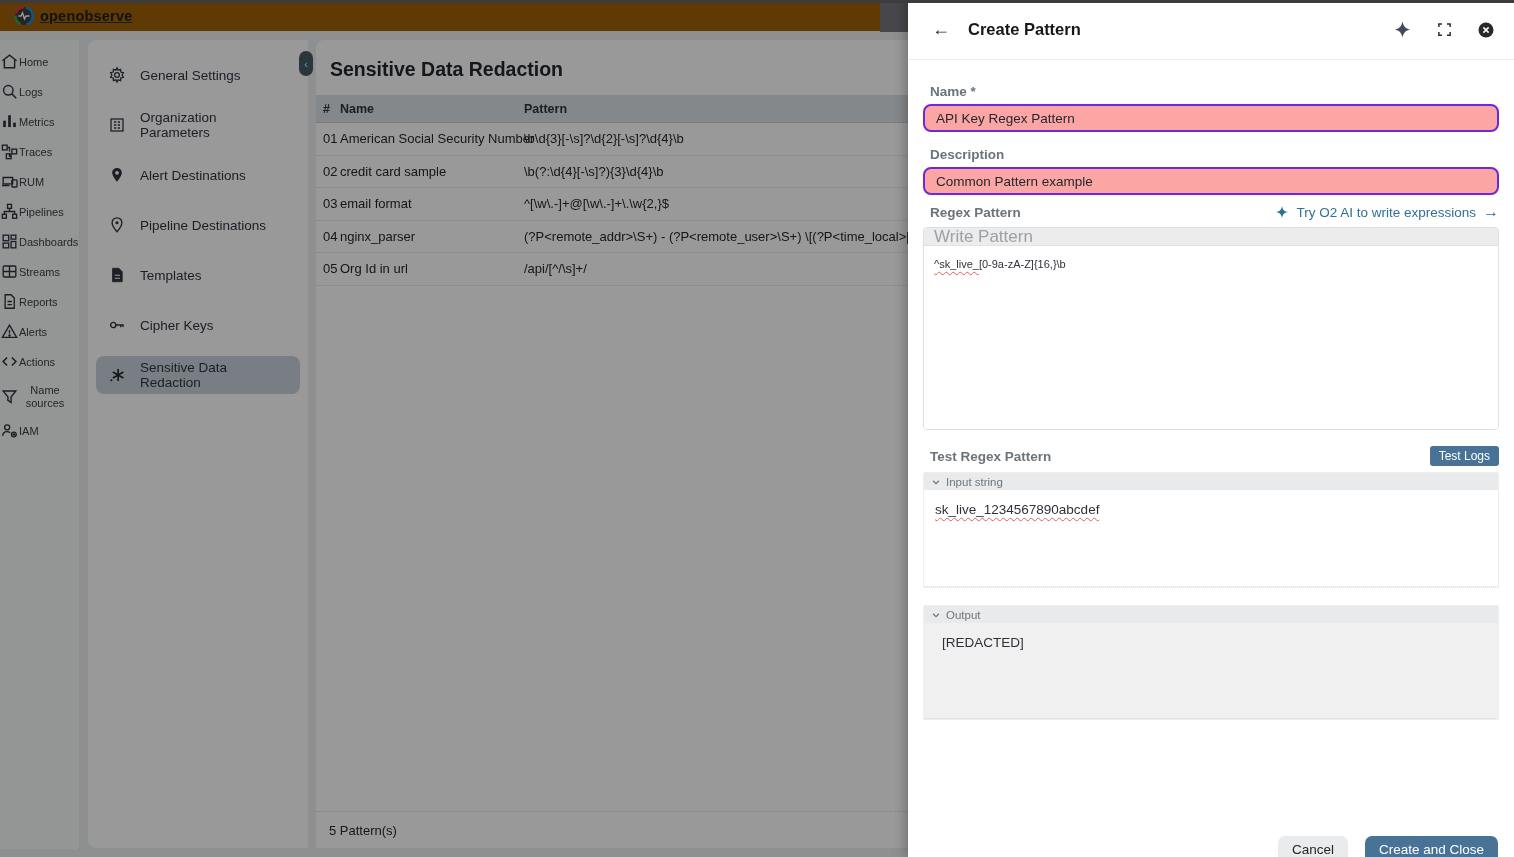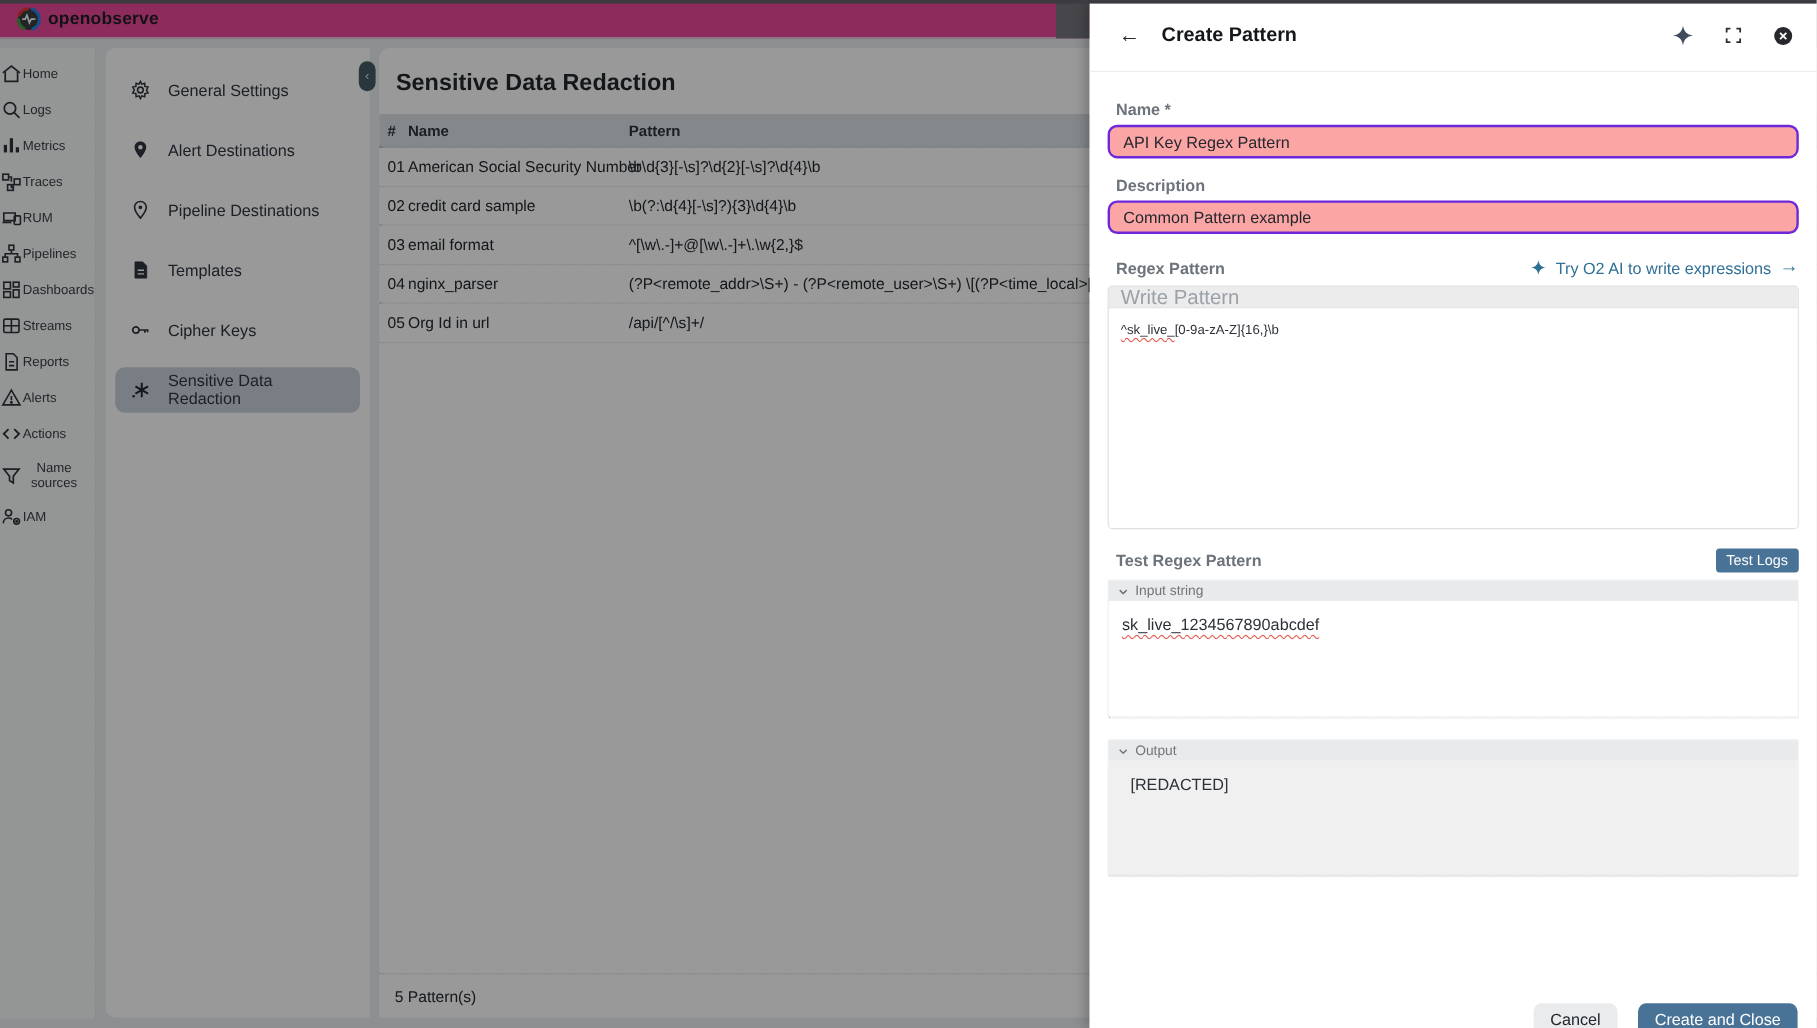--- a/index.html
+++ b/index.html
@@ -3,21 +3,21 @@
 <meta charset="utf-8">
 <style>
   * { margin:0; padding:0; box-sizing:border-box; }
   html,body { width:1514px; height:857px; overflow:hidden; }
   body { font-family:"Liberation Sans", sans-serif; background:#eceef0; position:relative; color:#2a3139; }
 
   
   .top-strip { position:absolute; left:0; top:0; width:1514px; height:3px; background:#3b3b40; z-index:40; }
 
   
-  .topbar { position:absolute; left:0; top:0; width:1342px; height:32px; background:#ec4899; border-bottom:1px solid #e7e9eb; display:flex; align-items:center; padding-left:14px; z-index:1; }
+  .topbar { position:absolute; left:0; top:0; width:1342px; height:32px; background:#a16207; border-bottom:1px solid #e7e9eb; display:flex; align-items:center; padding-left:14px; z-index:1;text-decoration:underline; }
   .brand { display:flex; align-items:center; gap:6px; }
   .brand-text { font-size:14.5px; font-weight:bold; color:#1c1f22; letter-spacing:.2px; }
   .topbar-dark-el { position:absolute; left:880px; top:0; width:28px; height:32px; background:#47474b; z-index:6; }
 
   
   .icon-sidebar { position:absolute; left:0; top:40px; width:80px; height:809px; background:#f7f8f9; border-right:1px dotted #d8dbde; z-index:1; padding-top:12px; }
   .nav-item { display:flex; flex-direction:row; align-items:center; justify-content:flex-start; margin-bottom:11px; cursor:pointer; color:#2e343b; }
   .nav-item svg { width:19px; height:19px; }
   .nav-label { font-size:11px; line-height:13px; margin-top:2px; color:#3a4047; text-align:center; }
 
@@ -50,21 +50,21 @@
   .drawer-title { font-size:16.5px; font-weight:600; color:#15181b; margin-left:12px; flex:1; }
   .hdr-icons { display:flex; align-items:center; gap:22px; }
   .hdr-icon { width:20px; height:20px; cursor:pointer; display:flex; align-items:center; justify-content:center; }
 
   .drawer-body { padding:0 15px; position:relative; height:797px; }
   .field-label { font-size:13.5px; font-weight:600; color:#6c737a; margin:0 0 5px 7px; }
   .mt-name { margin-top:24px; }
   .text-input { width:100%; height:28px; border:2px solid #6d28d9; border-radius:8px; padding:0 11px; font-size:13.5px; color:#23282e; font-family:"Liberation Sans",sans-serif; background:#fca5a5; outline:none; }
   .mt-desc { margin-top:15px; }
 
-  .regex-row { display:flex; align-items:flex-end; justify-content:space-between; margin-top:20px; margin-bottom:7px;text-align:center; }
+  .regex-row { display:flex; align-items:flex-end; justify-content:space-between; margin-top:9px; margin-bottom:7px;text-align:center; }
   .regex-label { font-size:13.5px; font-weight:600; color:#6c737a; margin-left:7px; }
   .ai-link { display:flex; align-items:center; gap:7px; font-size:13.5px; color:#2f7096; cursor:pointer; }
   .ai-link .arrow { font-size:16px; line-height:1; }
 
   .editor-box { border:1px solid #dcdfe3; border-radius:4px; overflow:hidden; }
   .editor-head { height:18px; background:#ececed; border-bottom:1px solid #e0e2e5; display:flex; align-items:center; padding-left:10px; font-size:17px; color:#9ba1a7; }
   .editor-area { height:183px; background:#fff; padding:12px 10px; font-size:11px; color:#2d3138; }
   .wavy { text-decoration:underline; text-decoration-style:wavy; text-decoration-color:rgba(221,72,64,.85); text-decoration-thickness:1px; text-underline-offset:3px; }
 
   .test-row { display:flex; align-items:center; justify-content:space-between; margin-top:16px; margin-bottom:6px; }
@@ -235,20 +235,29 @@
 
 <div class="menu-panel">
   <div class="menu-item">
     <span>
         <svg viewBox="0 0 24 24" fill="none" stroke="#2f3640" stroke-width="1.7">
           <circle cx="12" cy="12" r="3.2"></circle>
           <path d="M12 2.5 L13.5 5.5 L16.8 4.5 L17 8 L20.5 8.8 L18.8 12 L20.5 15.2 L17 16 L16.8 19.5 L13.5 18.5 L12 21.5 L10.5 18.5 L7.2 19.5 L7 16 L3.5 15.2 L5.2 12 L3.5 8.8 L7 8 L7.2 4.5 L10.5 5.5 Z"></path>
         </svg>
       </span>
     <span>General Settings</span>
+  </div>
+  <div class="menu-item">
+    <span>
+        <svg viewBox="0 0 24 24" fill="none" stroke="#2f3640" stroke-width="1.7">
+          <rect x="4" y="4" width="16" height="16"></rect>
+          <path d="M8 8 H11 M13 8 H16 M8 12 H11 M13 12 H16 M8 16 H11 M13 16 H16"></path>
+        </svg>
+      </span>
+    <span>Organization Parameters</span>
   </div>
   <div class="menu-item">
     <span>
         <svg viewBox="0 0 24 24" fill="#2f3640">
           <path d="M12 2.5 C8 2.5 5.5 5.5 5.5 9 C5.5 13.5 12 21 12 21 C12 21 18.5 13.5 18.5 9 C18.5 5.5 16 2.5 12 2.5 Z M12 11.5 A2.5 2.5 0 1 1 12 6.5 A2.5 2.5 0 0 1 12 11.5 Z"></path>
         </svg>
       </span>
     <span>Alert Destinations</span>
   </div>
   <div class="menu-item">

